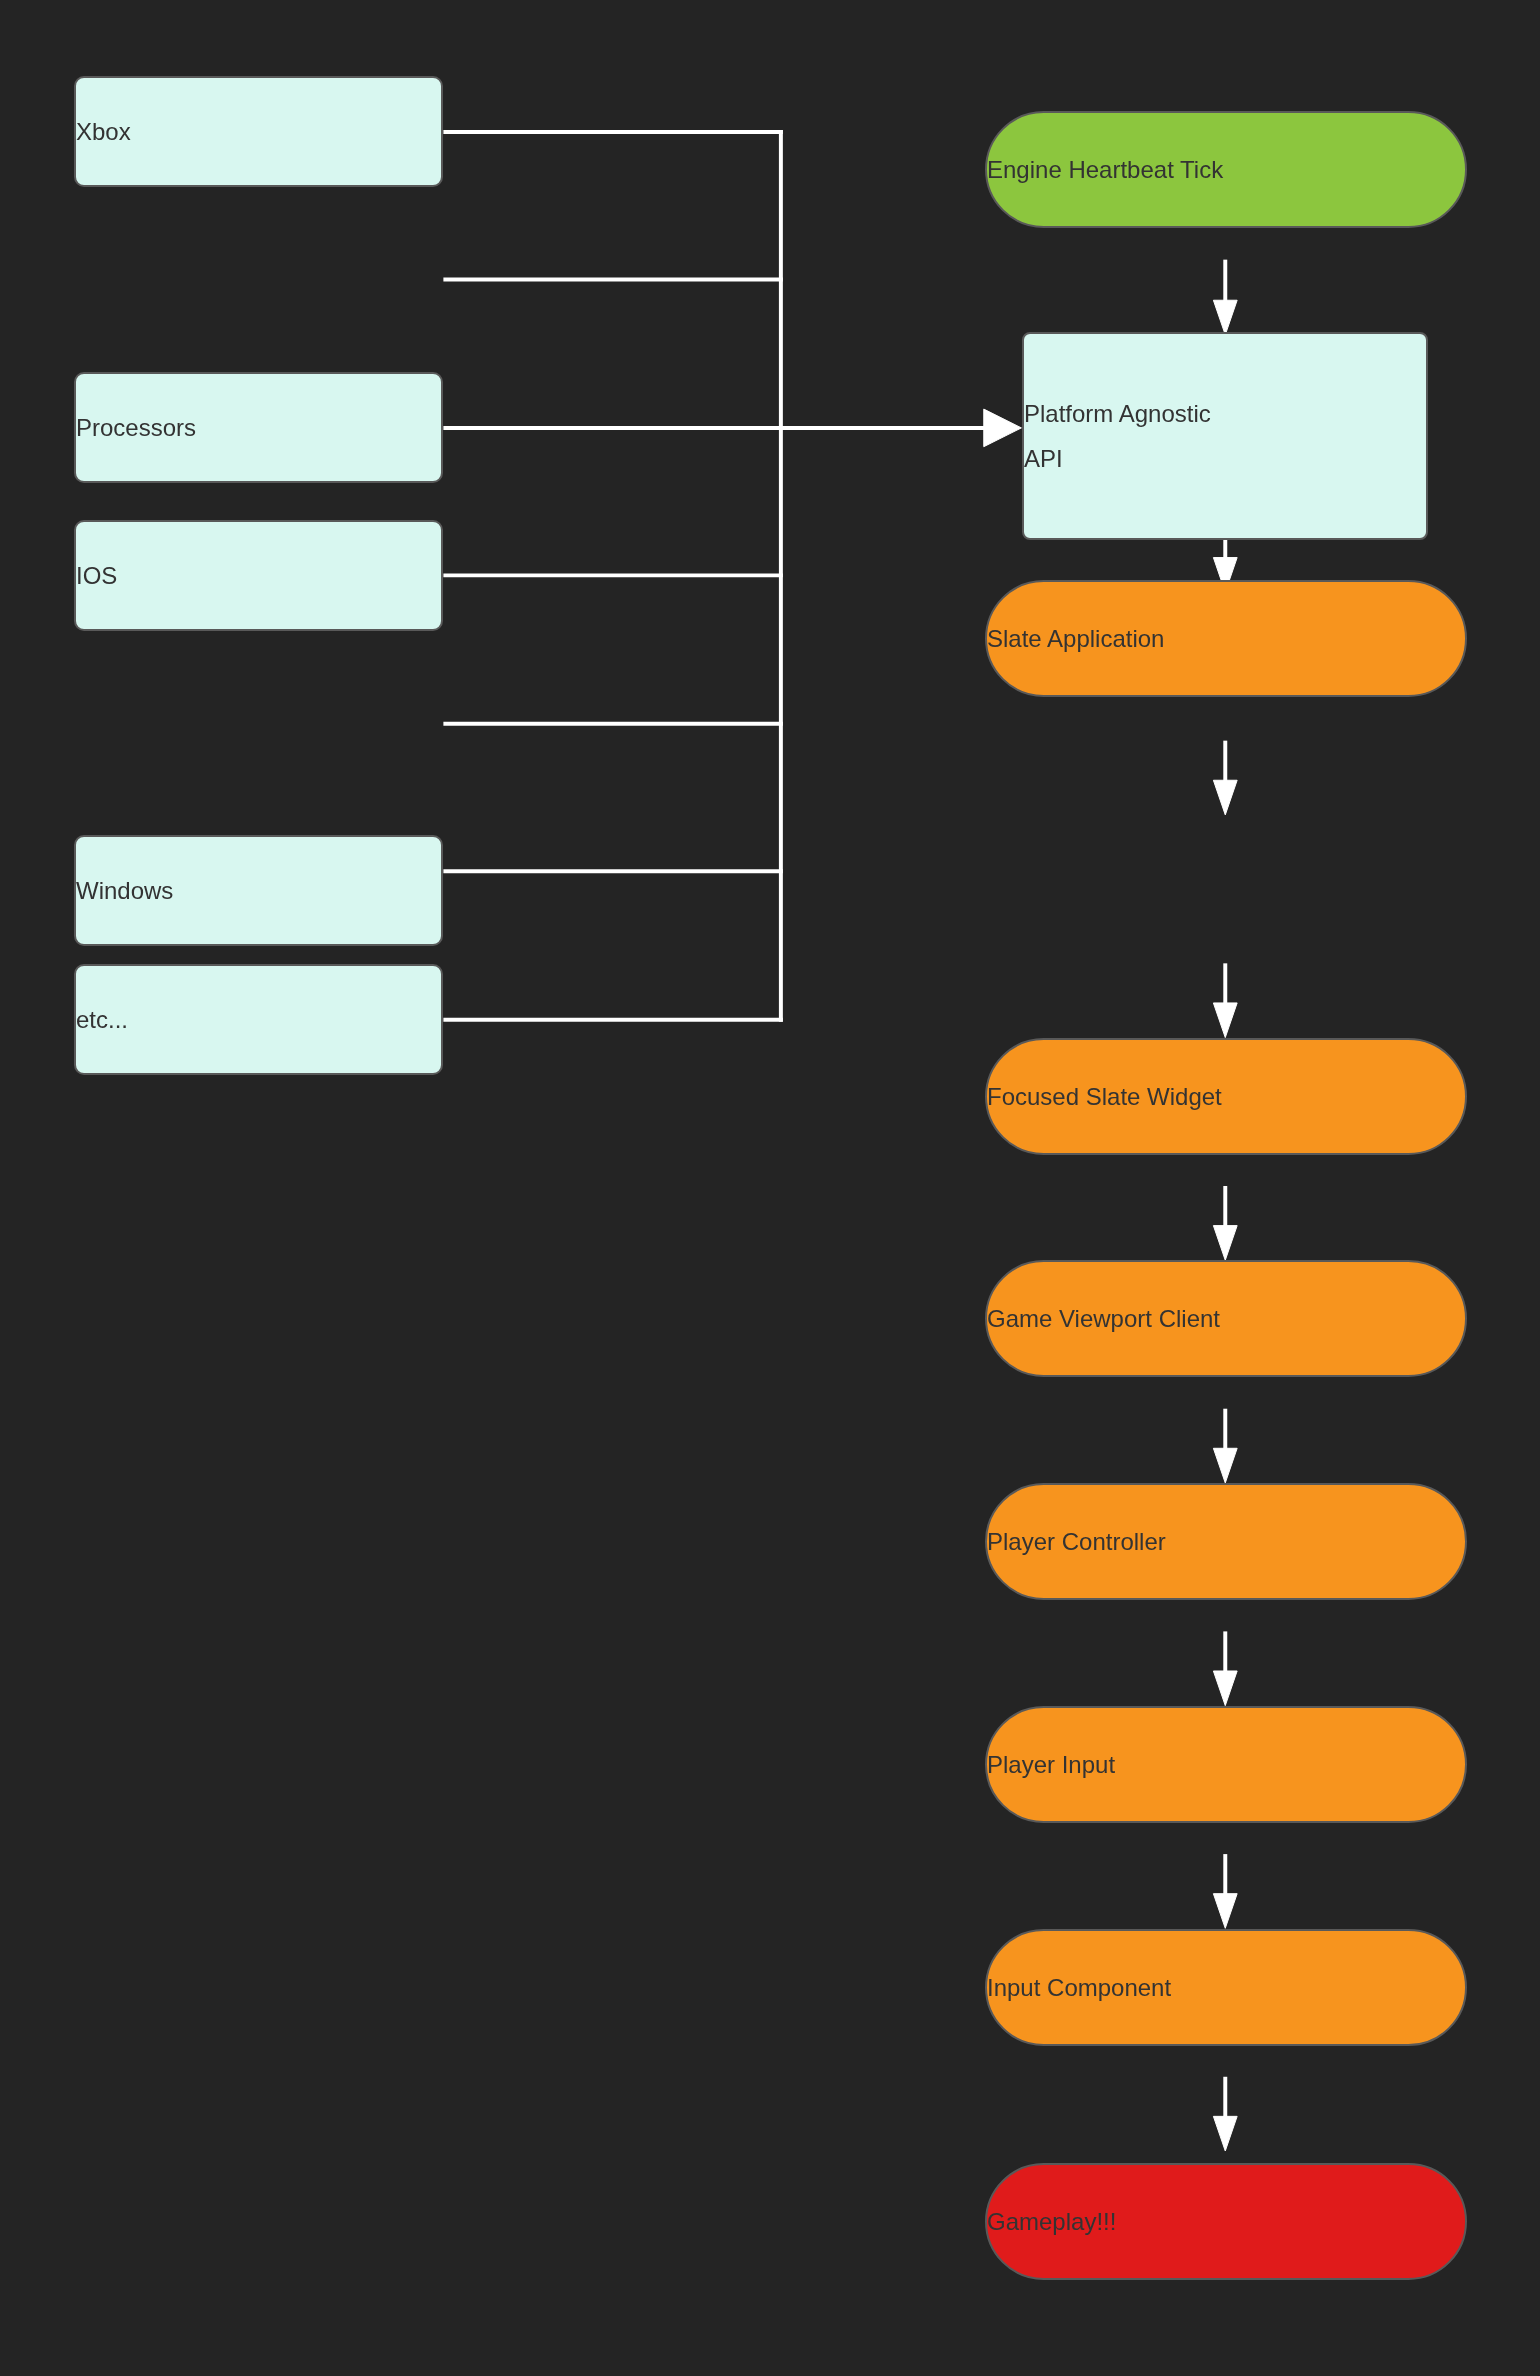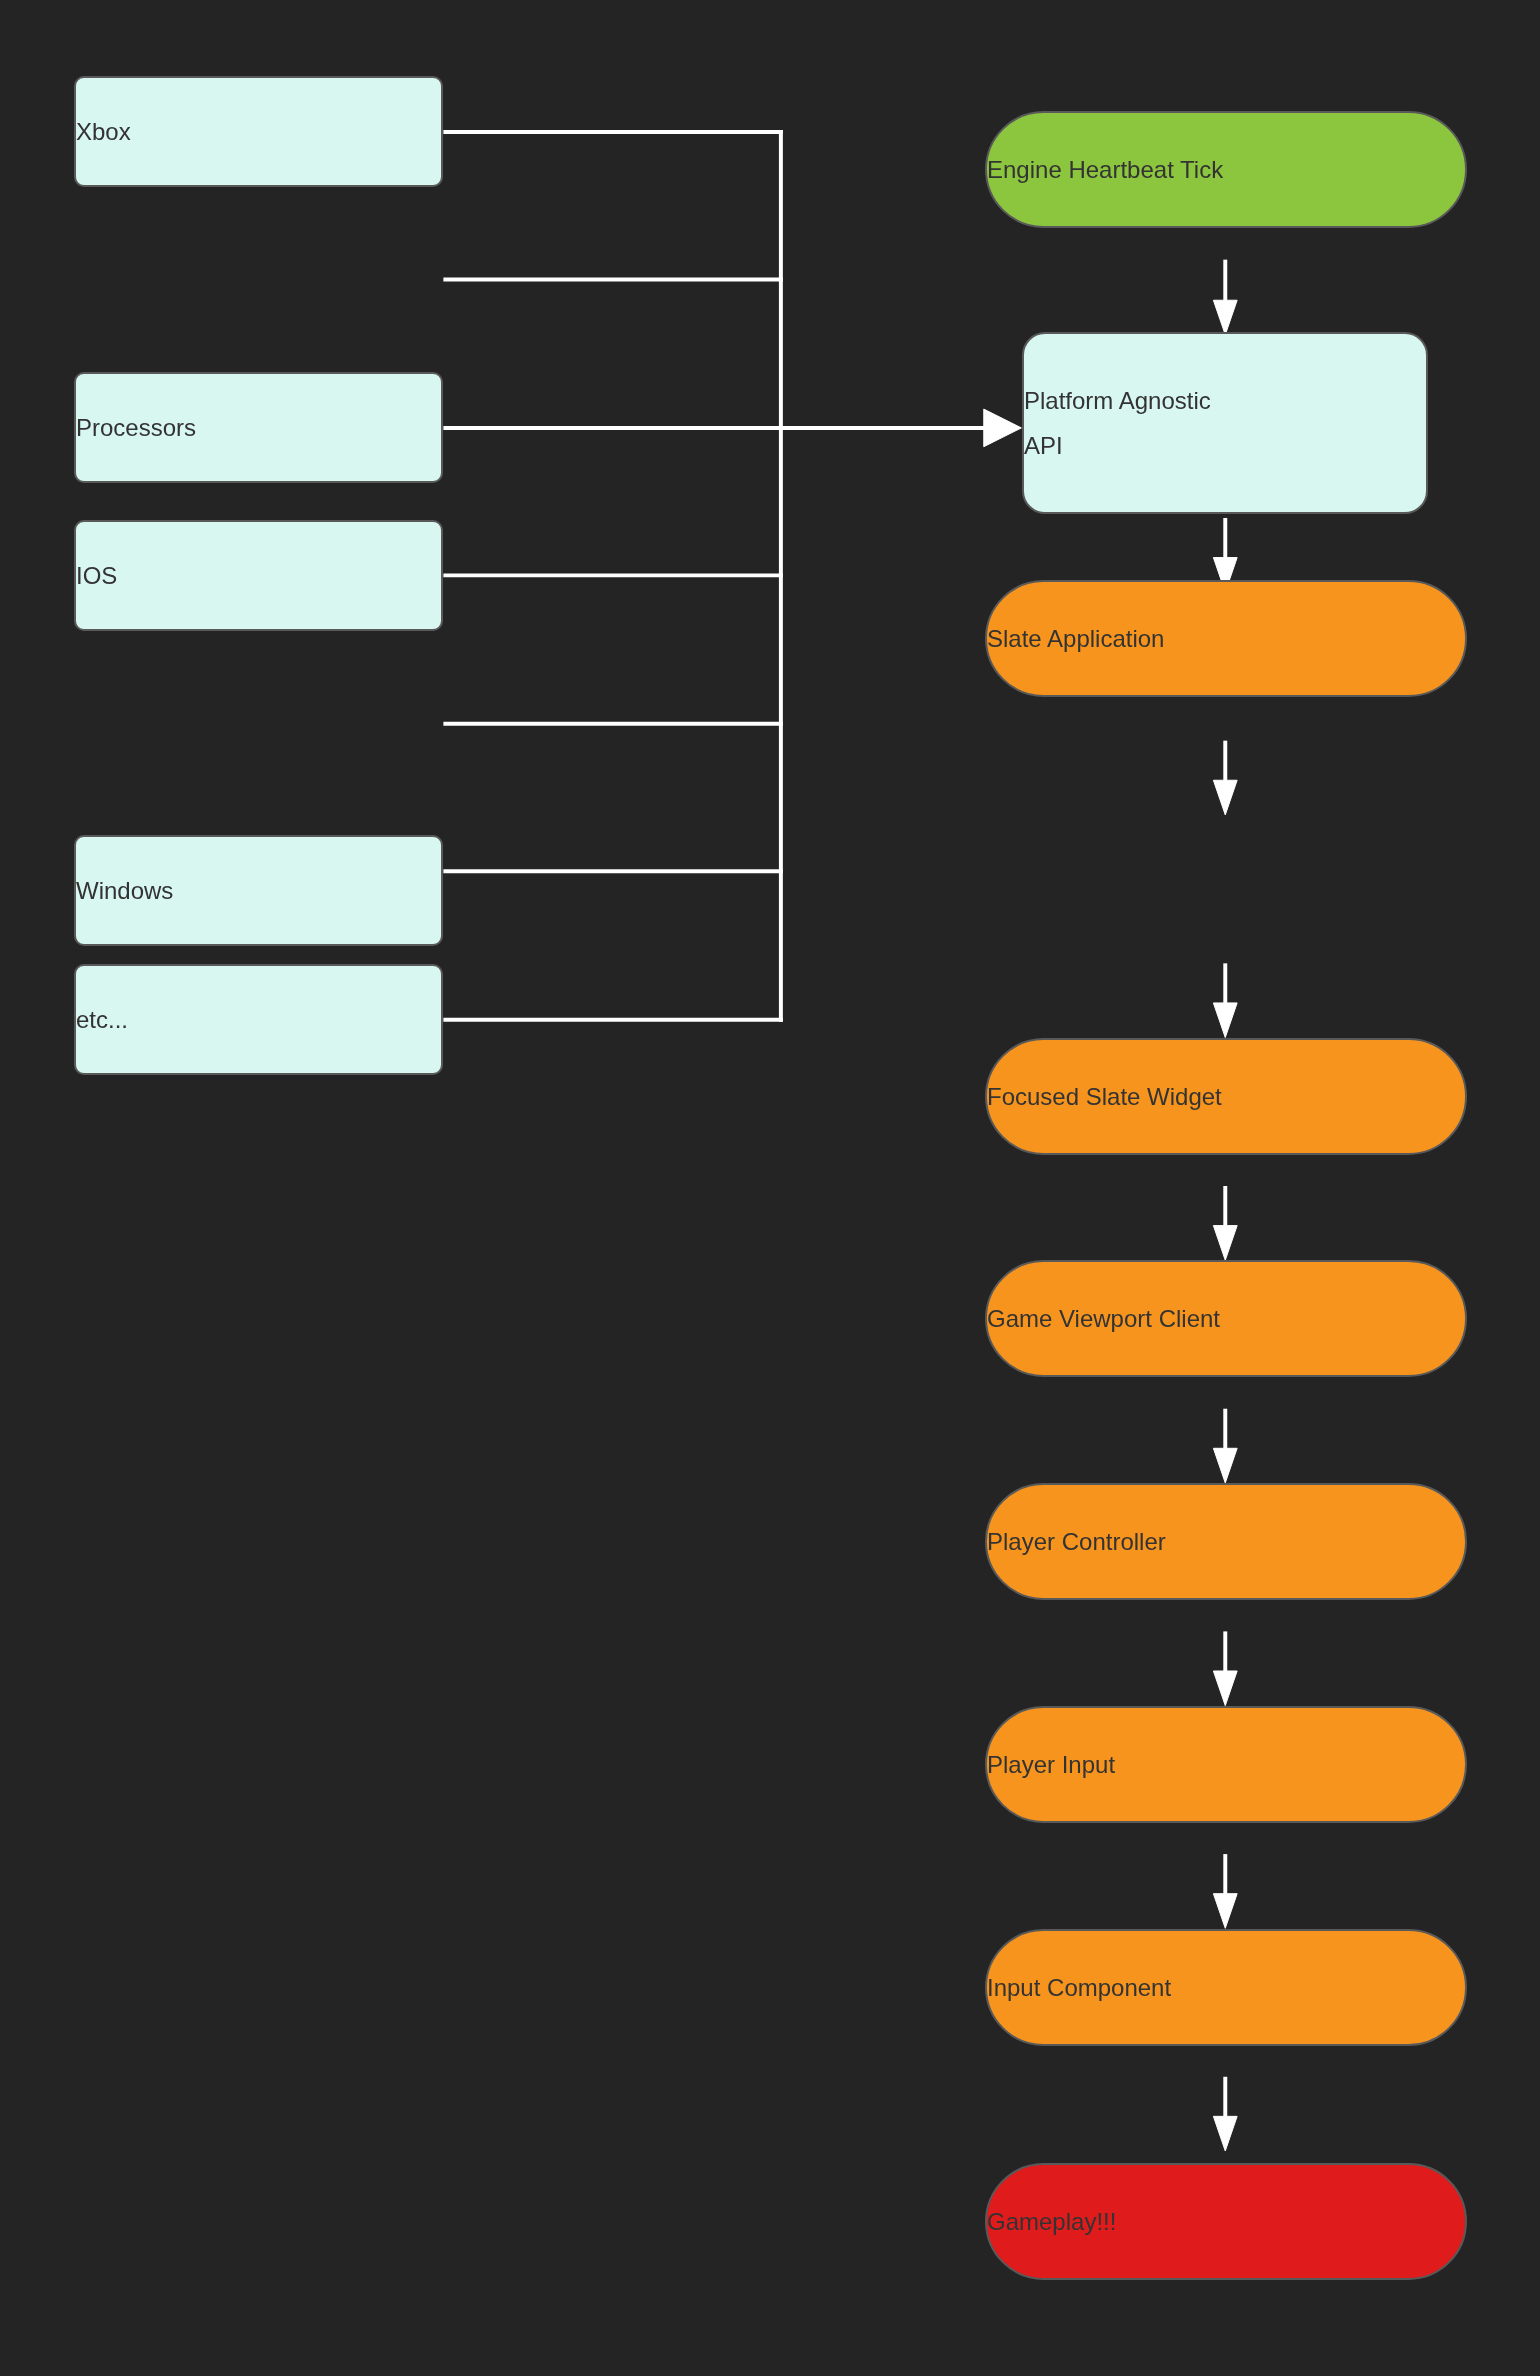--- a/index.html
+++ b/index.html
@@ -44,23 +44,23 @@
   .t-slate{top:580px}
   .t-optional{top:815px}
   .t-focused{top:1038px}
   .t-viewport{top:1260px}
   .t-pcontroller{top:1483px}
   .t-pinput{top:1706px}
   .t-icomponent{top:1929px}
   .t-gameplay{top:2151px}
 
   .api-box{
-    left:1022px;top:332px;width:406px;height:182px;
+    left:1022px;top:332px;width:406px;height:208px;
     background:#d8f7f0;
-    border-radius:23px;
+    border-radius:8px;
   }
 </style>
 </head>
 <body>
 
 <div id="canvas">
 
   <svg class="wires" viewBox="0 0 1556 2400" width="1540" height="2376">
 
     <line x1="448" y1="133" x2="791" y2="133"></line>

